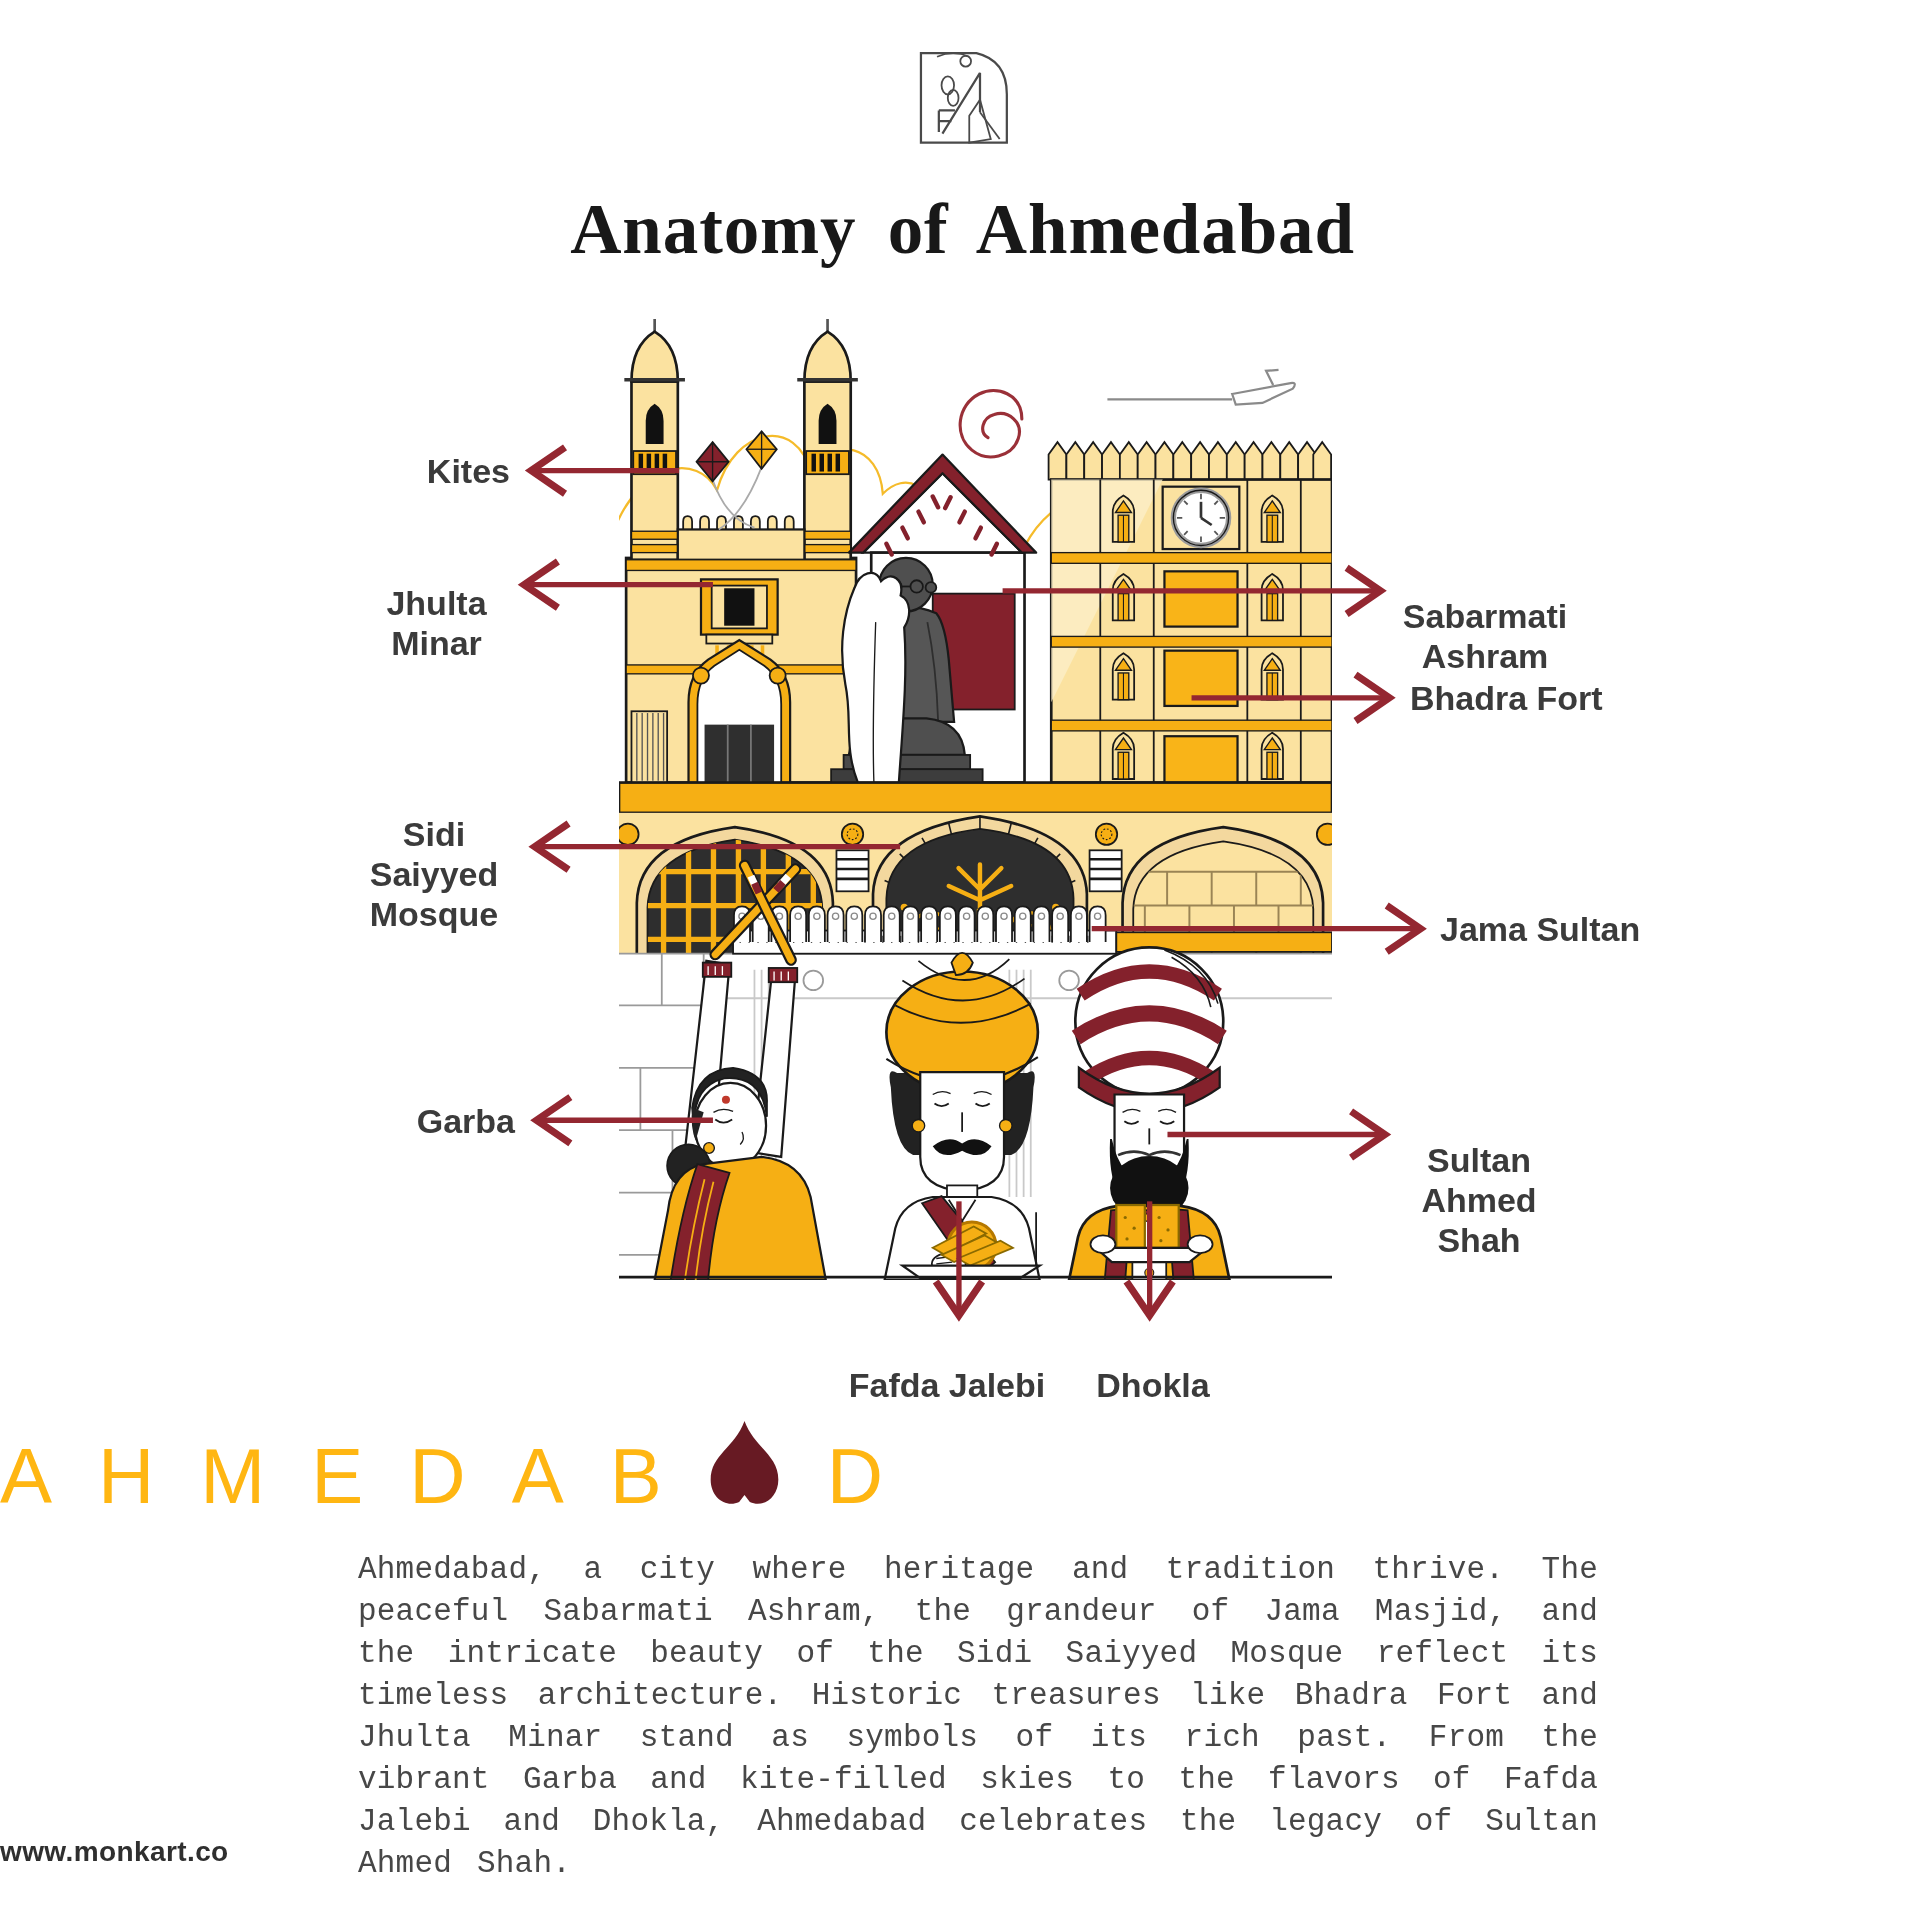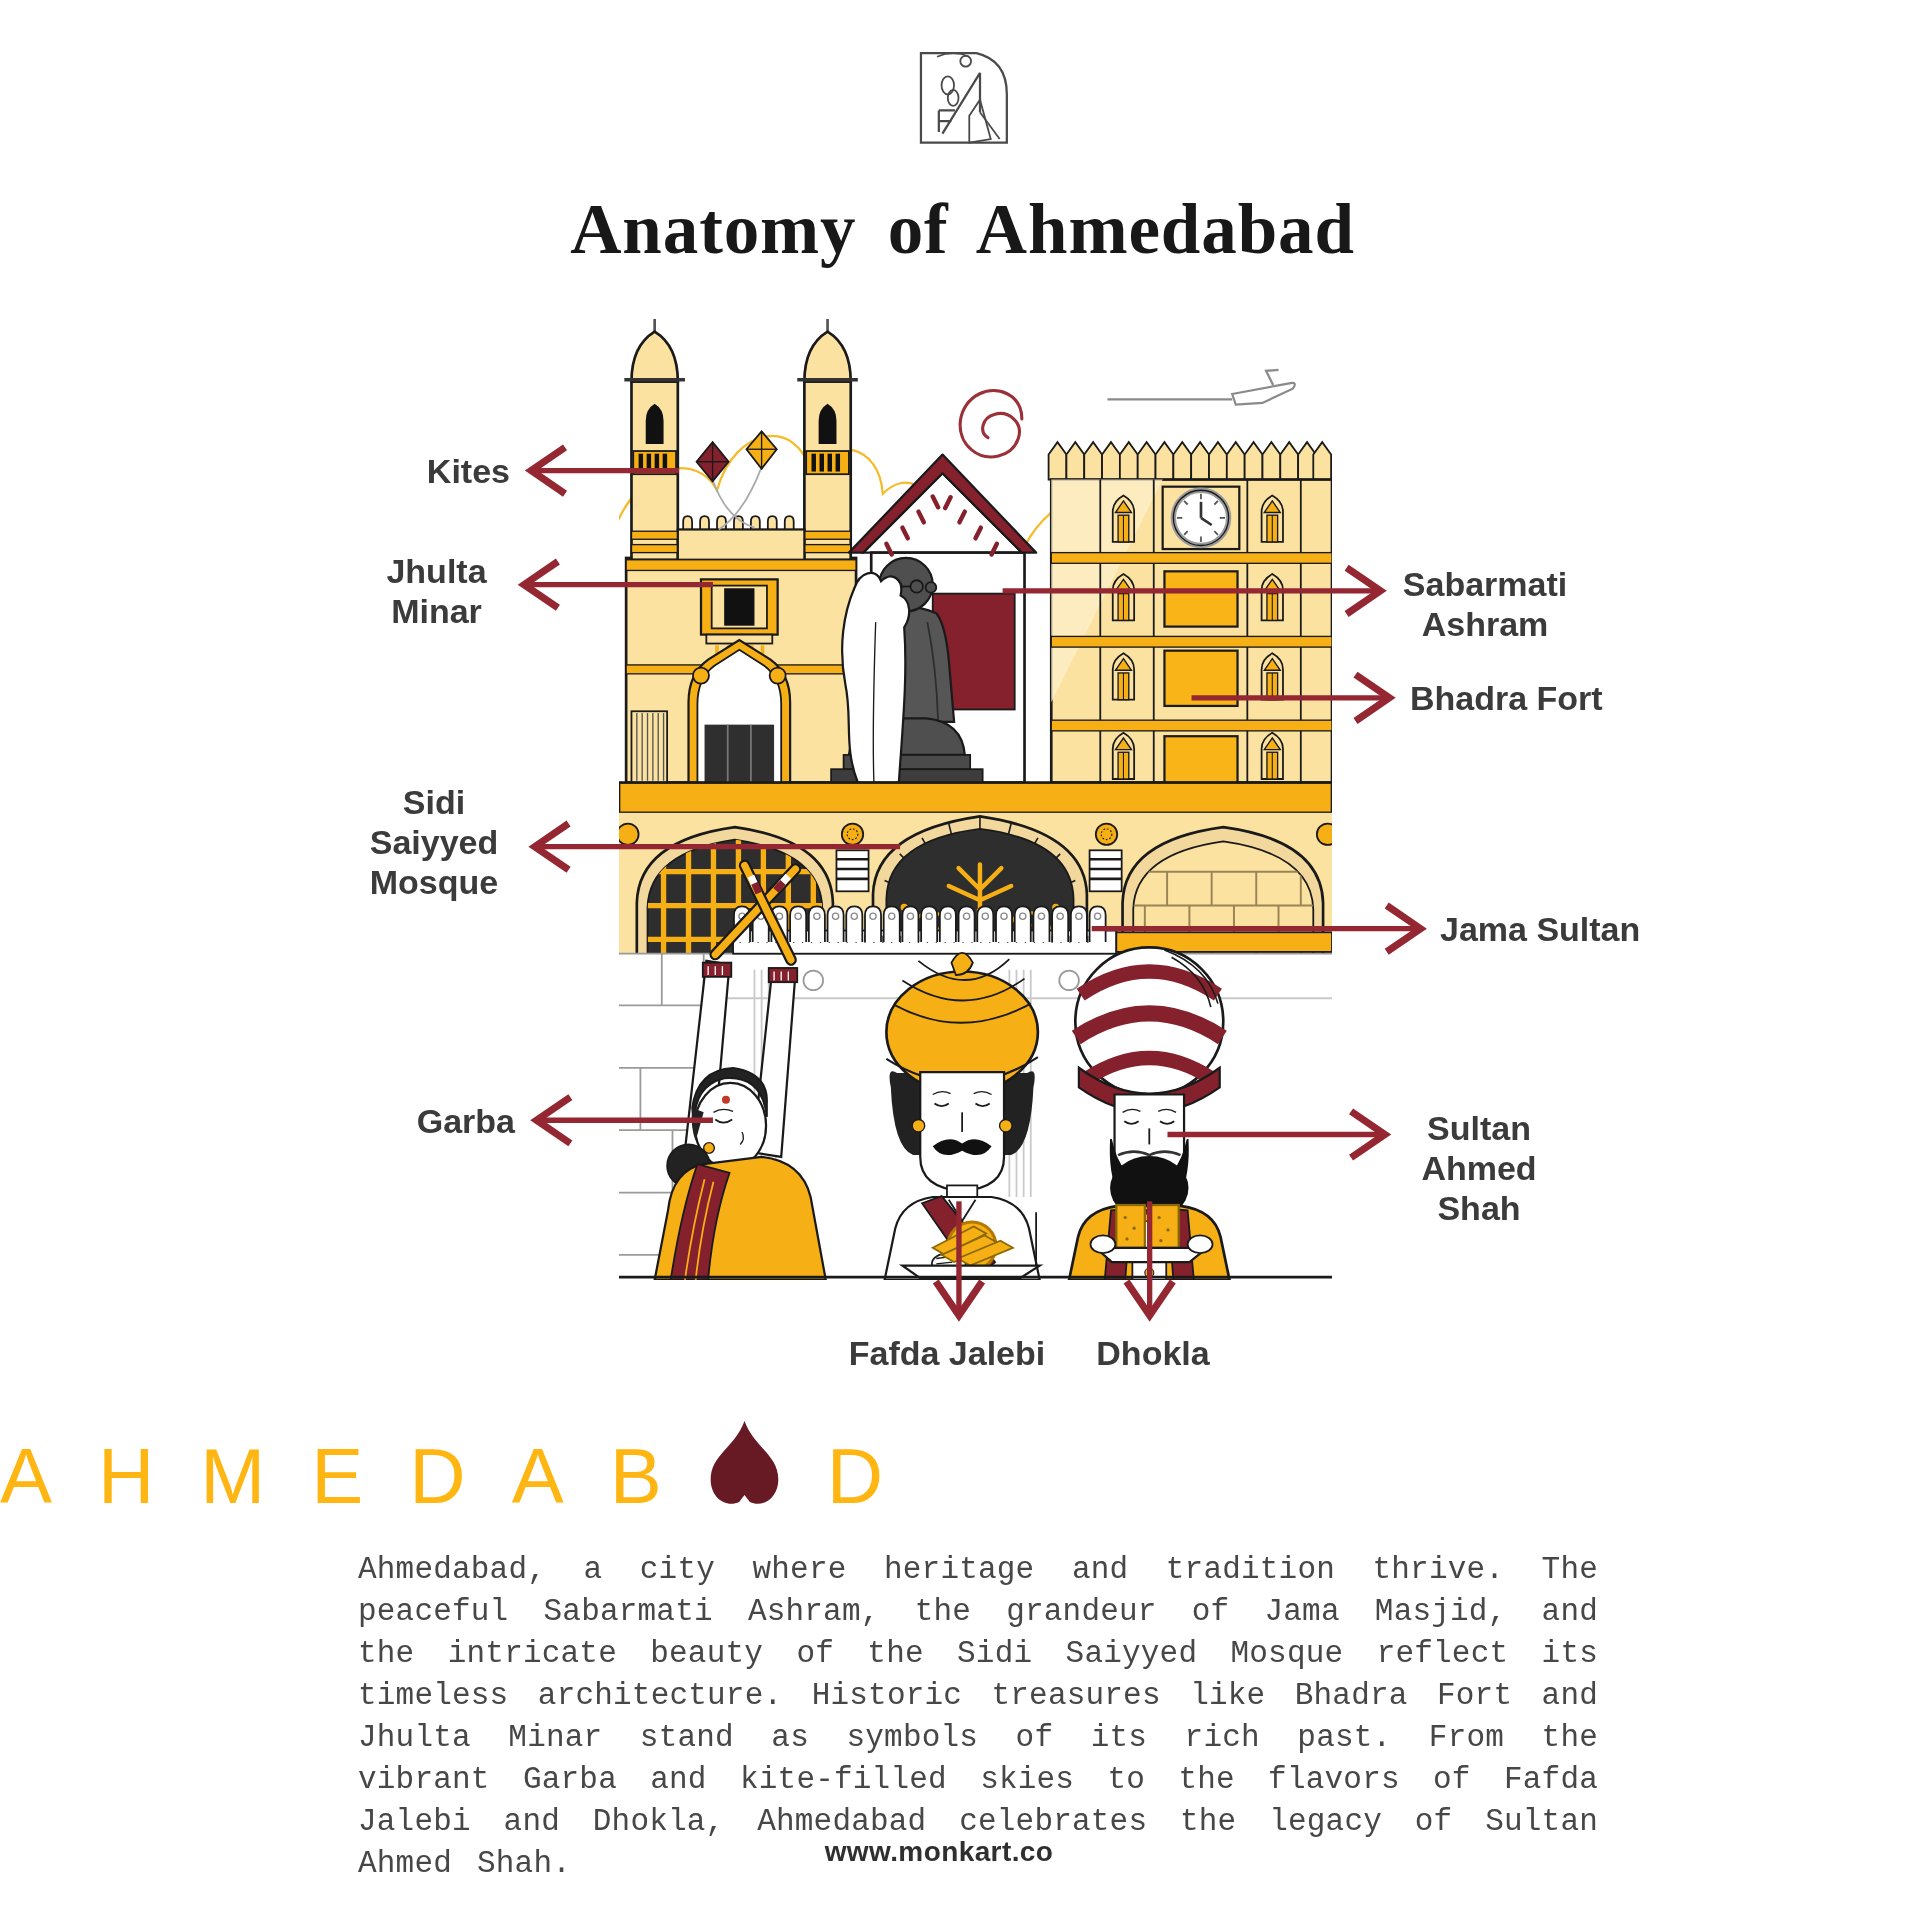--- a/index.html
+++ b/index.html
@@ -3,30 +3,30 @@
 <meta charset="utf-8">
 <style>
   html,body{margin:0;padding:0;background:#ffffff;}
   #canvas{position:relative;width:1925px;height:1925px;background:#ffffff;overflow:hidden;
           font-family:"Liberation Sans",sans-serif;padding-left:32px;}
   .abs{position:absolute;}
   #title{left:0;top:189px;width:1925px;text-align:center;
          font-family:"Liberation Serif",serif;font-weight:700;font-size:71px;color:#181818;
          letter-spacing:0.9px;word-spacing:12.5px;}
   .lbl{position:absolute;font-size:34px;font-weight:700;color:#3b3b3b;line-height:40px;z-index:6;}
-  .lbl.center{text-align:center;}
+  .lbl.center{text-align:center;margin-top:32px;}
   .lbl.right{text-align:right;}
   .lbl.left{text-align:left;}
   #wordmark{left:0;top:1419px;width:1925px;display:flex;justify-content:flex-start;align-items:flex-end;z-index:6;}
   #wordmark .letters{font-size:78px;font-weight:500;color:#FFB612;letter-spacing:46px;line-height:89px;}
   #wordmark .letters.last{letter-spacing:0;}
   #wordmark svg{margin:0 46px 9px 0;display:block;}
   #paragraph{left:358px;top:1549px;width:1240px;font-size:31px;line-height:42px;color:#474747;
              text-align:justify;word-spacing:6.2px;letter-spacing:0.2px;font-family:Liberation Mono, monospace;}
-  #footer{left:0;top:1836px;width:1878px;text-align:center;font-size:28px;font-weight:700;
+  #footer{left:0;top:1836px;width:1878px;text-align:left;font-size:28px;font-weight:700;
           color:#2f2f2f;letter-spacing:0.4px;}
   svg{display:block;}
   #arrows{left:0;top:0;z-index:5;pointer-events:none;}
 </style>
 </head>
 <body>
 
 <div id="canvas">
 
   <div class="abs" style="left:912px;top:46px;width:102px;height:102px;z-index:6">

